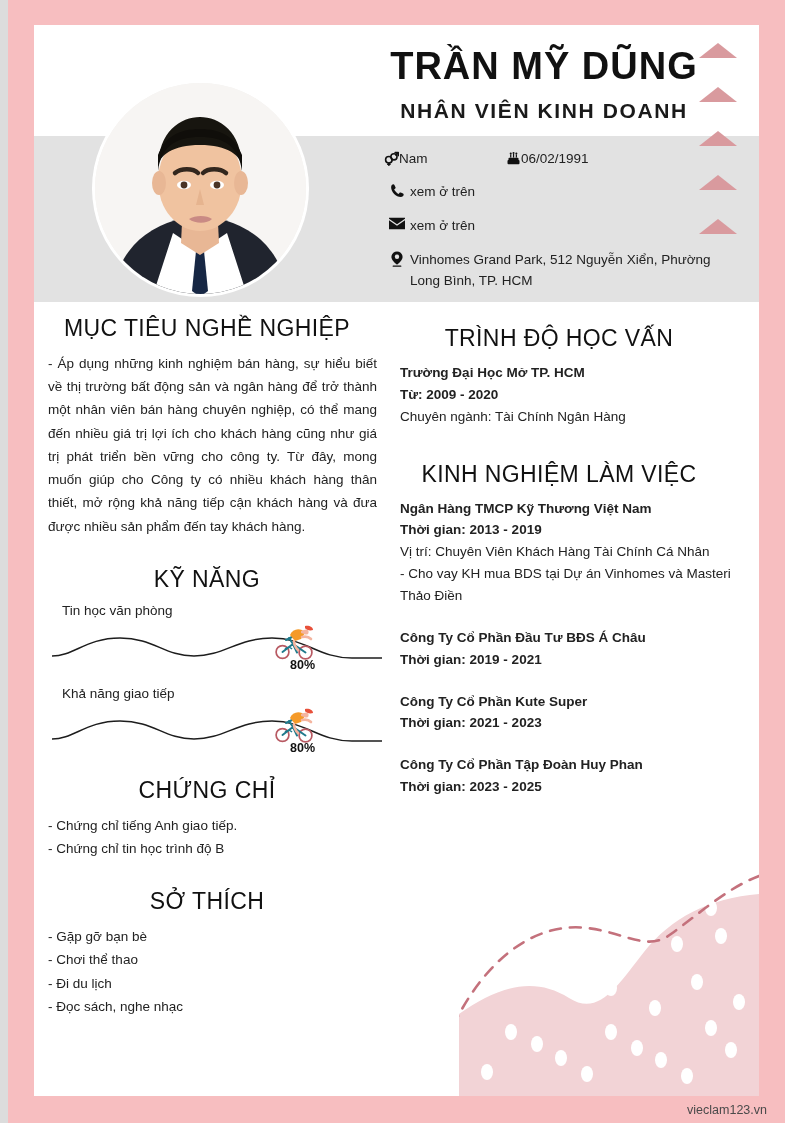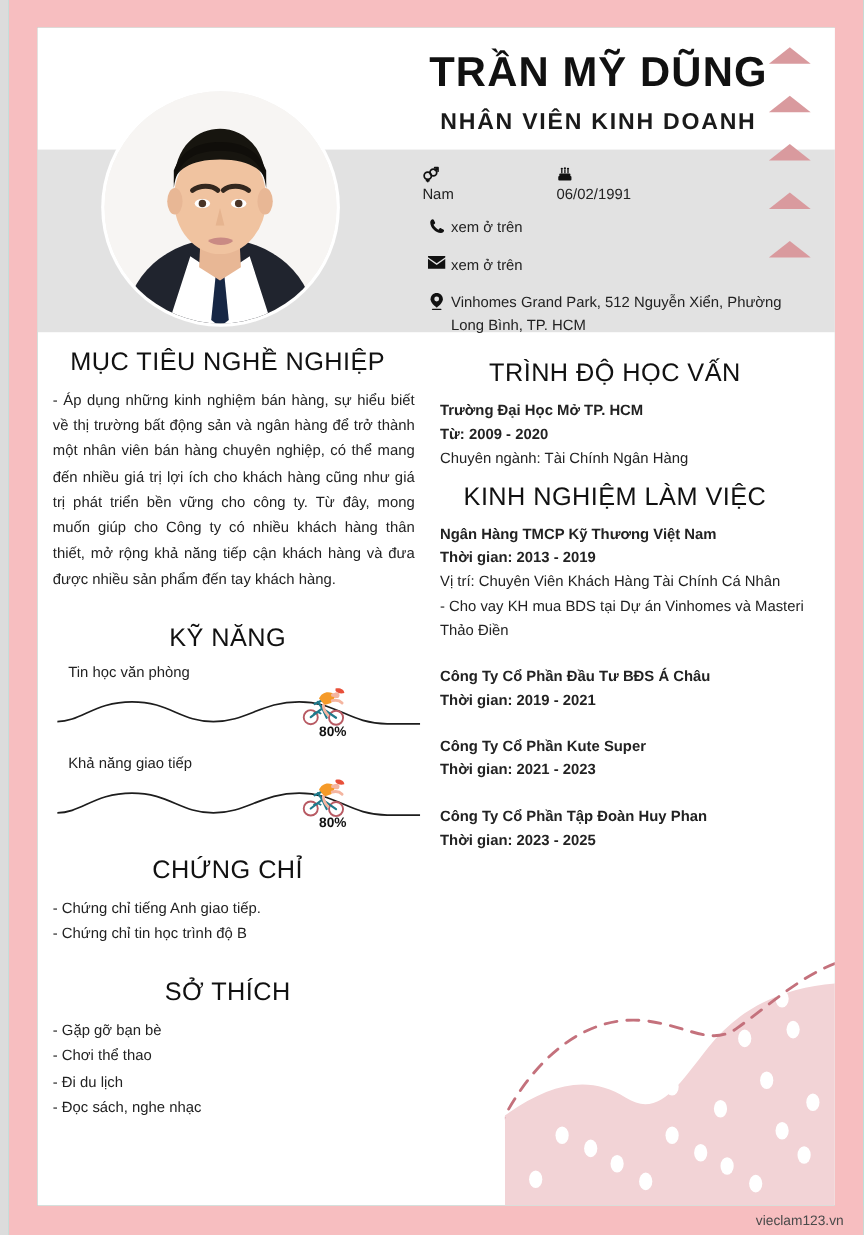--- a/index.html
+++ b/index.html
@@ -5,21 +5,21 @@
   html,body{margin:0;padding:0;}
   body{
     width:785px;height:1123px;
     background:#dcdcdc;
     font-family:"Liberation Sans","DejaVu Sans",sans-serif;
     overflow:hidden;
   }
   .page{
     position:absolute;left:8px;top:0;
     width:777px;height:1123px;
-    background:#5eead4;
+    background:#22c55e;
     overflow:hidden;
   }
   
   .frame-top{position:absolute;left:0;top:0;width:777px;height:25px;background:#f7bec0;z-index:6;}
   .frame-left{position:absolute;left:0;top:0;width:26px;height:1123px;background:#f7bec0;z-index:6;}
   .frame-right{position:absolute;right:0;top:0;width:26px;height:1123px;background:#f7bec0;z-index:6;}
   .frame-bottom{position:absolute;left:0;bottom:0;width:777px;height:27px;background:#f7bec0;z-index:6;}
   .inner{
     position:absolute;left:26px;top:25px;
     width:725px;height:1071px;
@@ -49,21 +49,21 @@
     box-shadow:0 0 0 3px #ffffff;
   }
   .photo svg{display:block;width:211px;height:211px;}
 
   .contact{position:absolute;left:350px;top:126px;width:360px;}
   .crow{display:flex;align-items:flex-start;margin-bottom:13px;font-size:13.5px;color:#222;}
   .crow .ci{width:26px;flex:0 0 26px;display:flex;justify-content:center;align-items:flex-start;padding-top:1px;}
   .crow .ci svg{display:block;}
   .crow .ctext{line-height:1.55;}
   .crow-2col{display:flex;align-items:flex-start;margin-bottom:13px;font-size:13.5px;color:#222;}
-  .ccol{display:flex;align-items:flex-start;flex-direction:column;}
+  .ccol{display:flex;align-items:flex-start;}
   .ccol.first{width:122px;flex:0 0 122px;}
 
   
   .left-col{position:absolute;left:8px;top:290px;width:345px;}
   .right-col{position:absolute;left:360px;top:300px;width:365px;}
 
   h2.sec{
     margin:0 0 10px 0;text-align:center;
     font-size:23px;font-weight:normal;color:#111;letter-spacing:.4px;
   }
@@ -319,21 +319,21 @@
 
     <div class="right-col">
 
       <h2 class="sec right-sec">TRÌNH ĐỘ HỌC VẤN</h2>
       <div class="edu-block">
         <div class="b">Trường Đại Học Mở TP. HCM</div>
         <div class="b">Từ: 2009 - 2020</div>
         <div>Chuyên ngành: Tài Chính Ngân Hàng</div>
       </div>
 
-      <h2 class="sec right-sec" style="margin-top:10px">KINH NGHIỆM LÀM VIỆC</h2>
+      <h2 class="sec right-sec" style="margin-top:33px">KINH NGHIỆM LÀM VIỆC</h2>
       <div class="exp-block">
 
         <div class="exp-item">
           <div class="b">Ngân Hàng TMCP Kỹ Thương Việt Nam</div>
           <div class="b">Thời gian: 2013 - 2019</div>
           <div>Vị trí: Chuyên Viên Khách Hàng Tài Chính Cá Nhân</div>
           <div>- Cho vay KH mua BDS tại Dự án Vinhomes và Masteri Thảo Điền</div>
         </div>
 
         <div class="exp-item">

